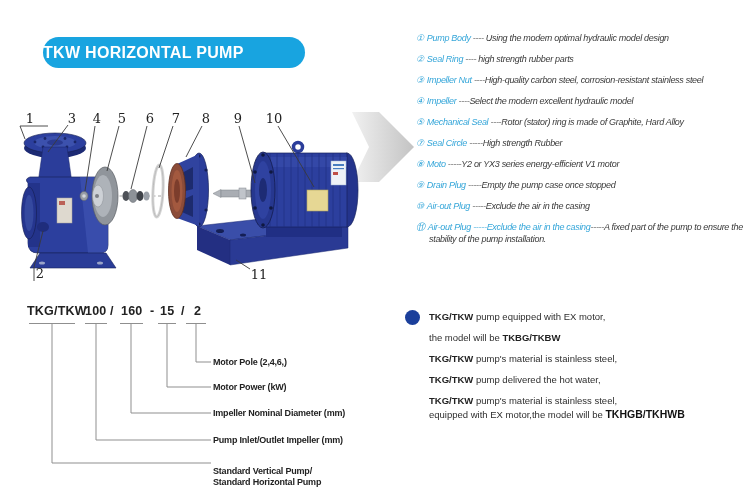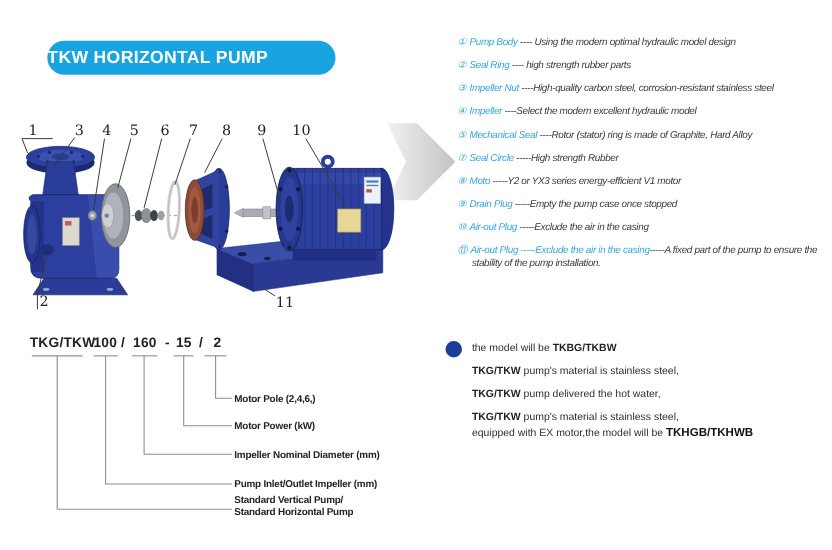--- a/index.html
+++ b/index.html
@@ -242,26 +242,27 @@
       <polyline points="131,23.5 131,113 211,113"></polyline>
       <polyline points="167,23.5 167,87 211,87"></polyline>
       <polyline points="196,23.5 196,62 211,62"></polyline>
     </g>
   </svg>
 
   <span class="mlabel" style="top:57px">Motor Pole (2,4,6,)</span>
   <span class="mlabel" style="top:82px">Motor Power  (kW)</span>
   <span class="mlabel" style="top:108px">Impeller Nominal Diameter (mm)</span>
   <span class="mlabel" style="top:135px">Pump Inlet/Outlet Impeller (mm)</span>
-  <span class="mlabel" style="top:149px">
+  <span class="mlabel" style="top:166px">
     <span>Standard Vertical Pump/</span><br>
     <span>Standard  Horizontal Pump</span>
   </span>
 </div>
 
 <div class="bullet"></div>
 <div class="variants">
+  <div class="vline"><span class="vb">TKG/TKW</span><span> pump equipped with EX motor,</span></div>
   <div class="vline"><span>the model will be </span><span class="vcode">TKBG/TKBW</span></div>
   <div class="vline"><span class="vb">TKG/TKW</span><span> pump's material is stainless steel,</span></div>
   <div class="vline"><span class="vb">TKG/TKW</span><span> pump delivered the hot water,</span></div>
   <div class="vline tight"><span class="vb">TKG/TKW</span><span> pump's material is stainless steel,</span></div>
   <div class="vline"><span>equipped with EX motor,the model will be </span><span class="vcode-lg">TKHGB/TKHWB</span></div>
 </div>
 
 </body></html>

